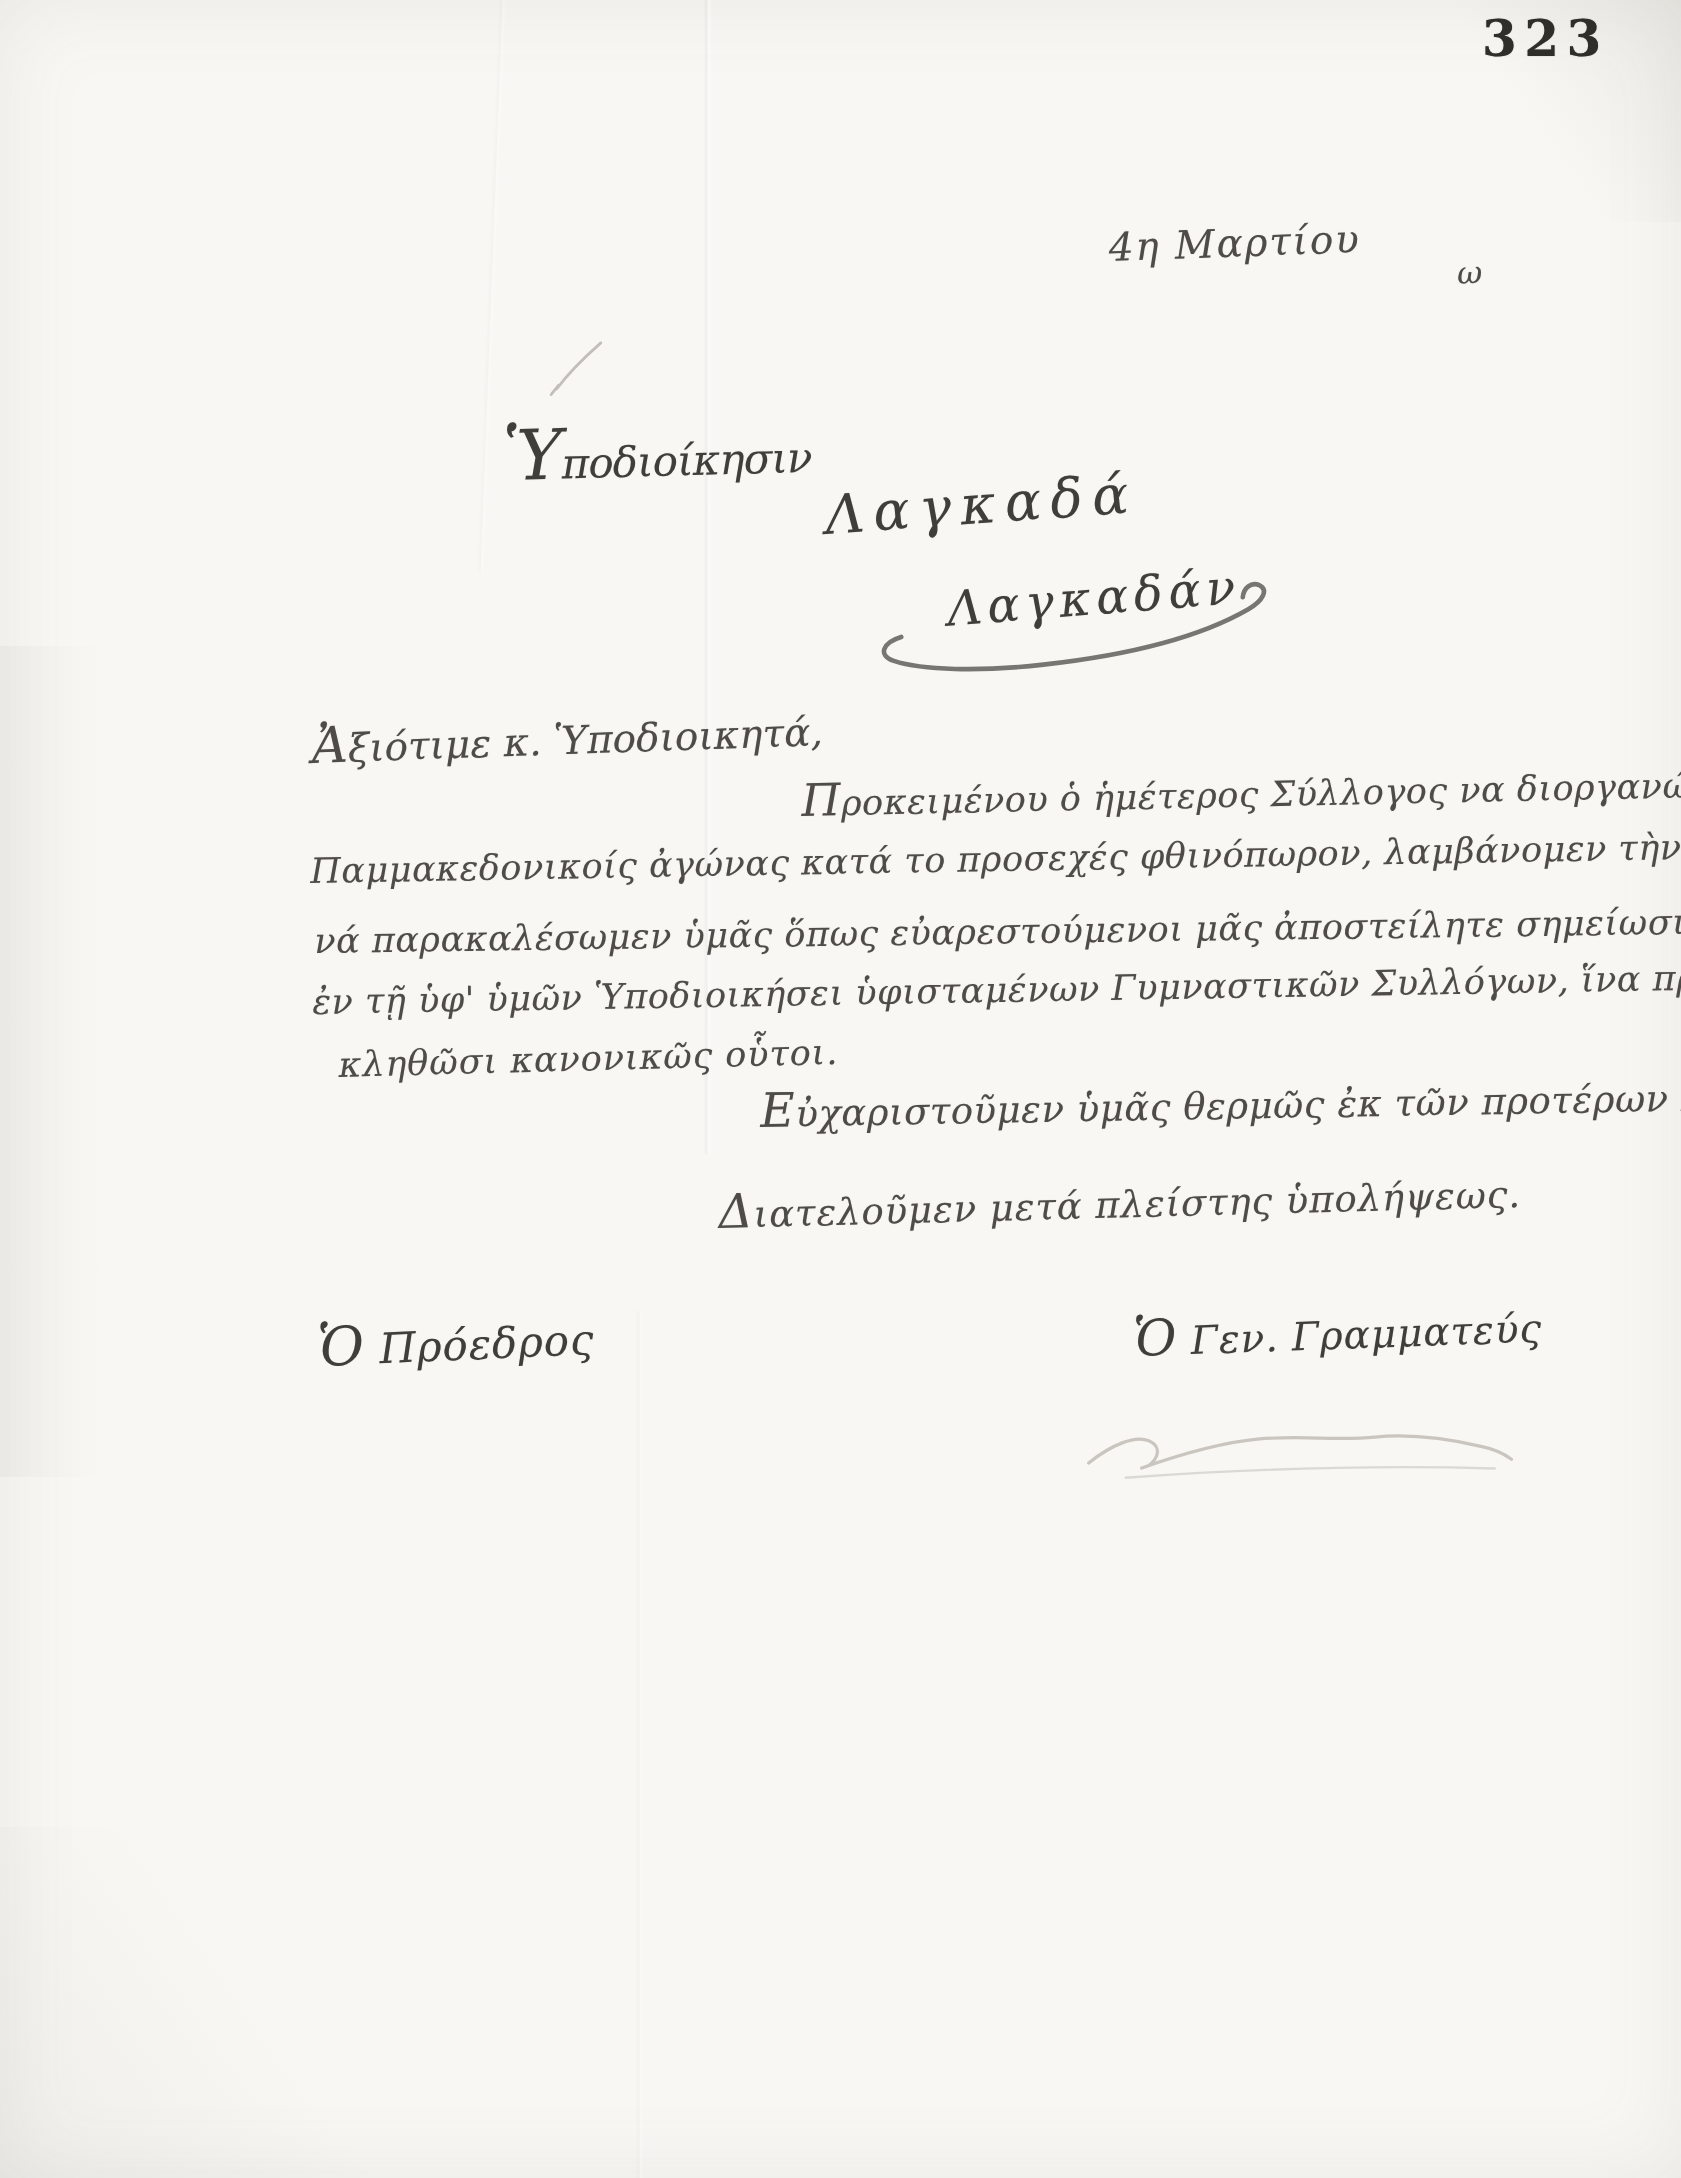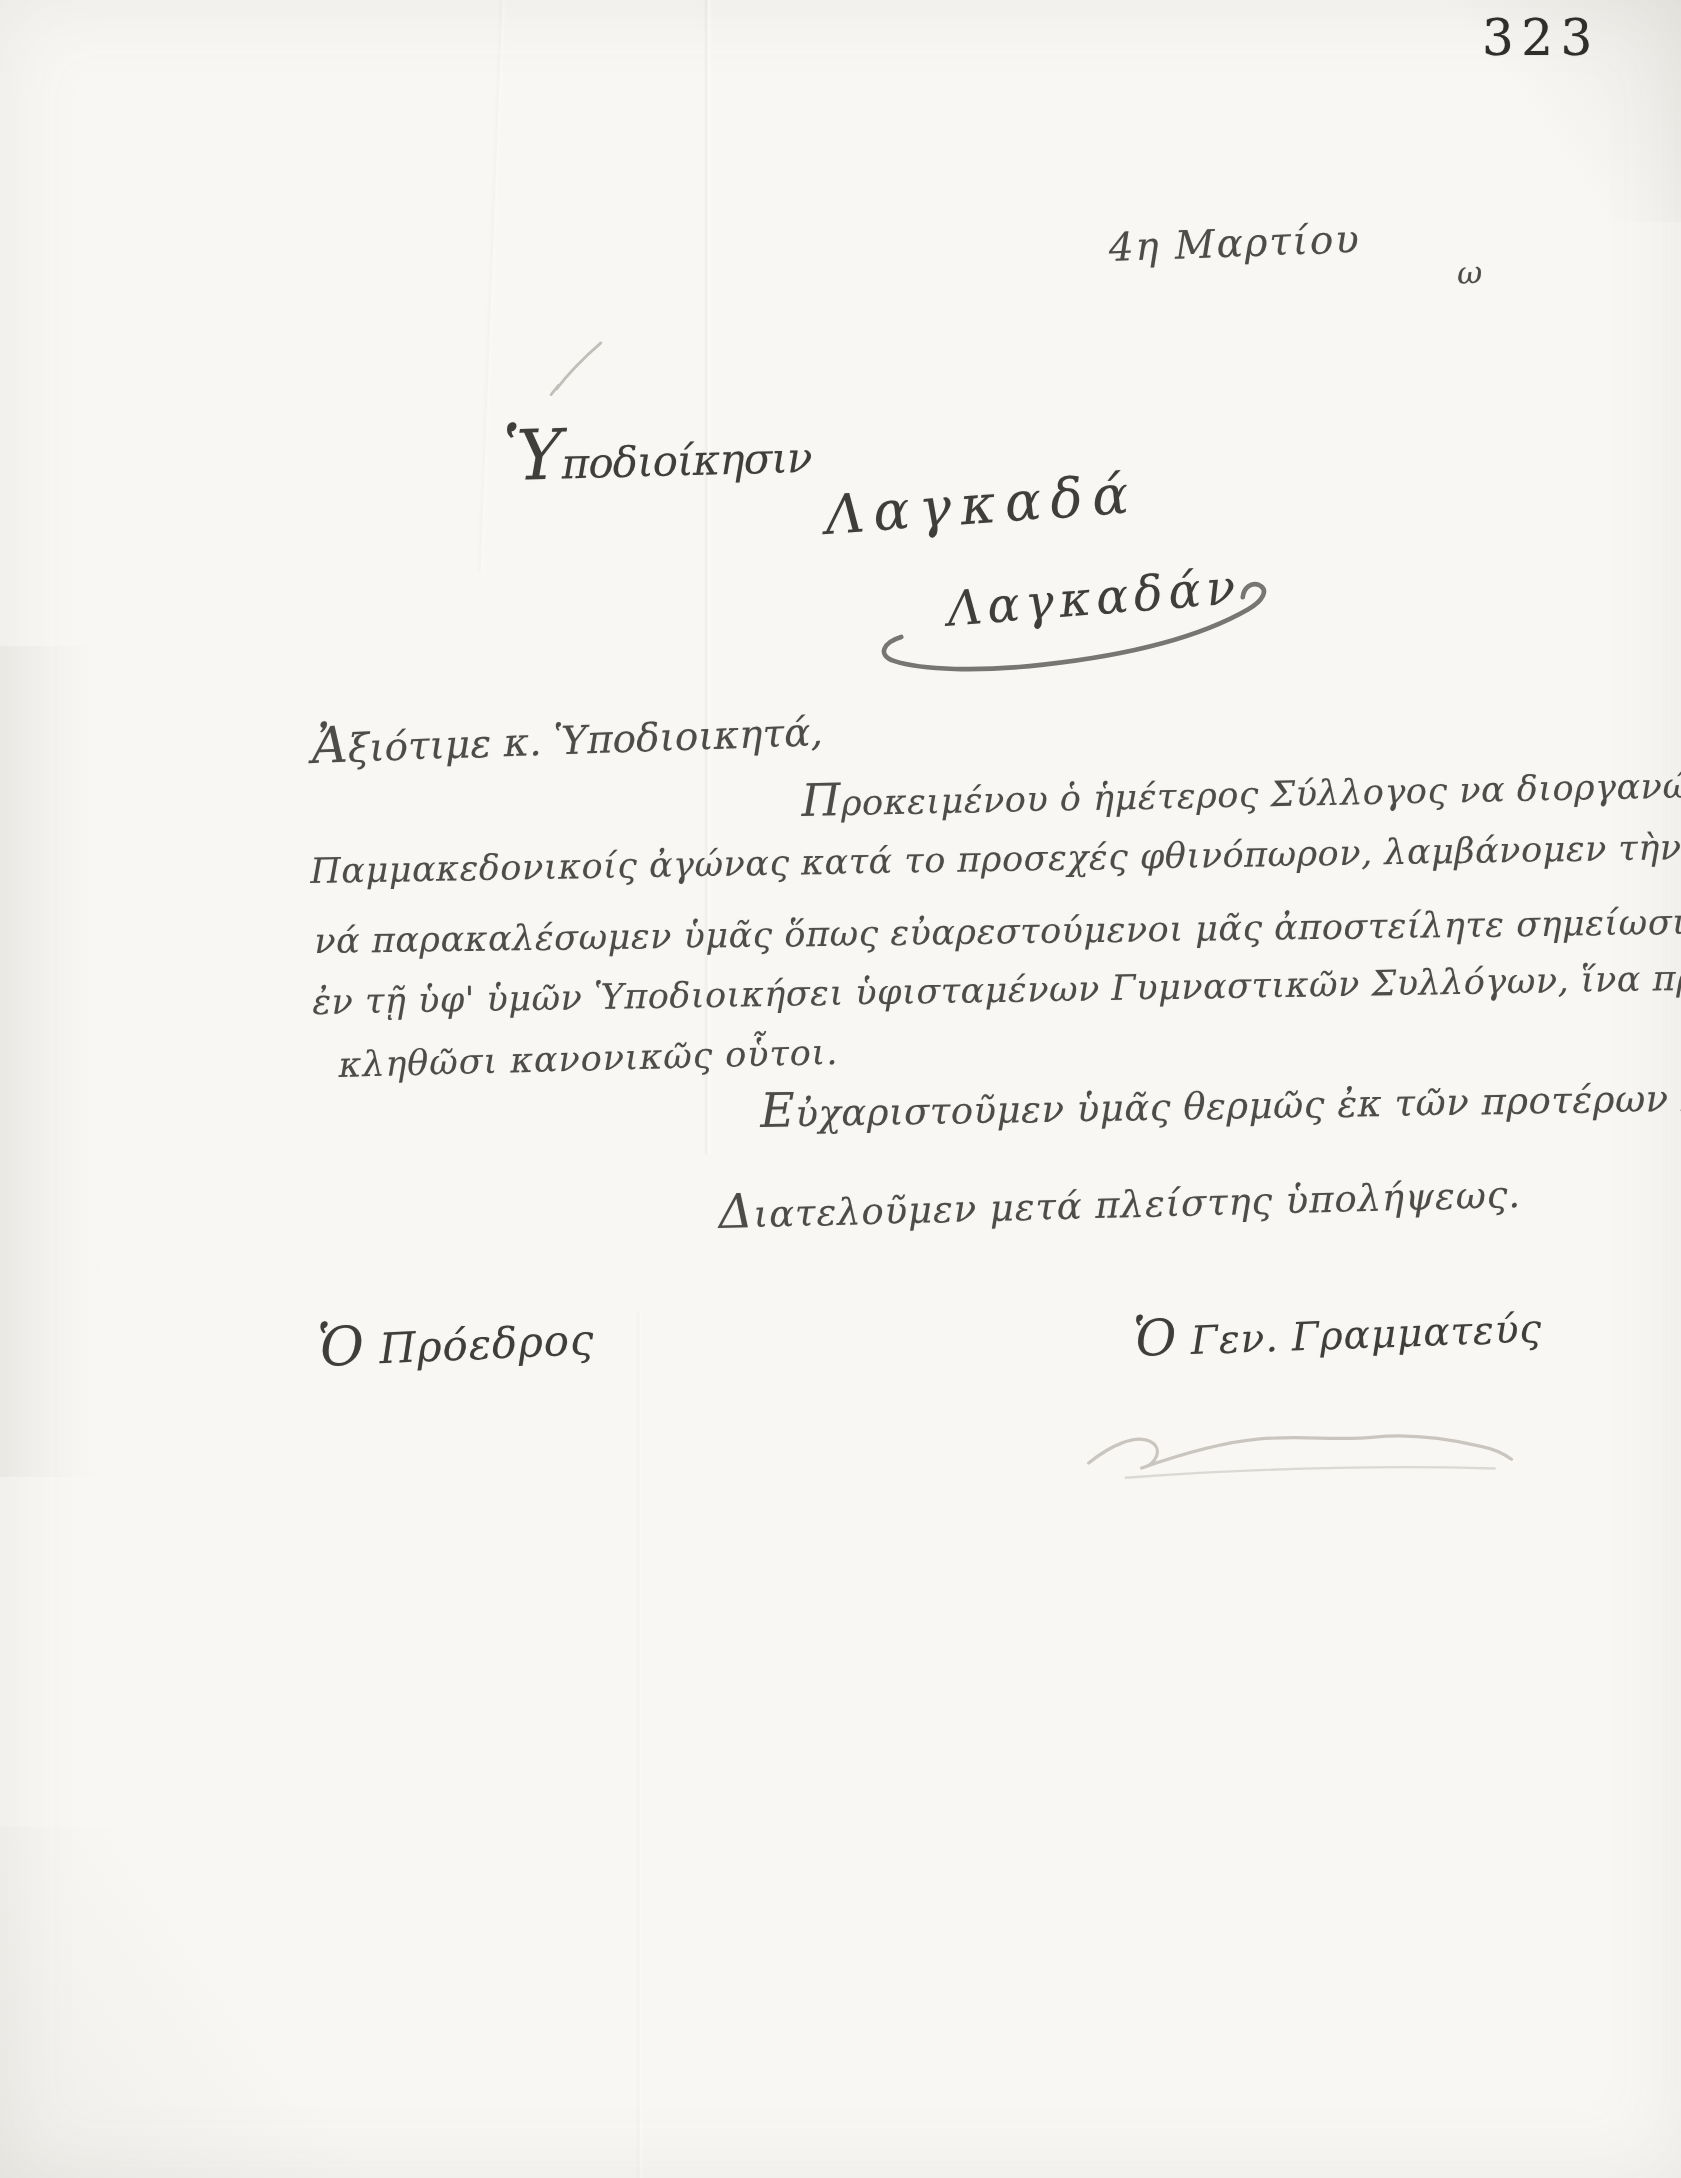--- a/index.html
+++ b/index.html
@@ -41,21 +41,21 @@
     white-space:nowrap;
     text-shadow:0 0 0.9px rgba(56,54,50,0.30);
     transform-origin:left top;
   }
   .cap::first-letter    { font-size:1.65em; line-height:0; }
   .cap-sm::first-letter { font-size:1.28em; line-height:0; }
 
   .page-number {
     position:absolute; left:1482px; top:9.2px;
     font-family:"DejaVu Serif","Liberation Serif",serif;
-    font-weight:400; font-size:50px; letter-spacing:7.4px;
+    font-weight:700; font-size:50px; letter-spacing:7.4px;
     color:#302e2a; text-shadow:0 0 0.9px rgba(40,38,34,0.5);
   }
 
   .date-main   { left:1108px; top:225px; font-size:39px; letter-spacing:1.8px; transform:rotate(-2deg); }
   .date-suffix { left:1456px; top:255px; font-size:31px; transform:rotate(-3deg); }
 
   .addr-office { left:503px;  top:441px; font-size:42px; letter-spacing:-0.9px; transform:rotate(-1.5deg); color:rgba(50,48,44,0.9); }
   .addr-place  { left:823px;  top:484px; font-size:54px; letter-spacing:9.2px; transform:rotate(-4deg);  color:rgba(50,48,44,0.9); }
   .addr-place2 { left:945px; top:581px; font-size:48px; letter-spacing:5.5px;  transform:rotate(-4.5deg); color:rgba(50,48,44,0.9); }
 

